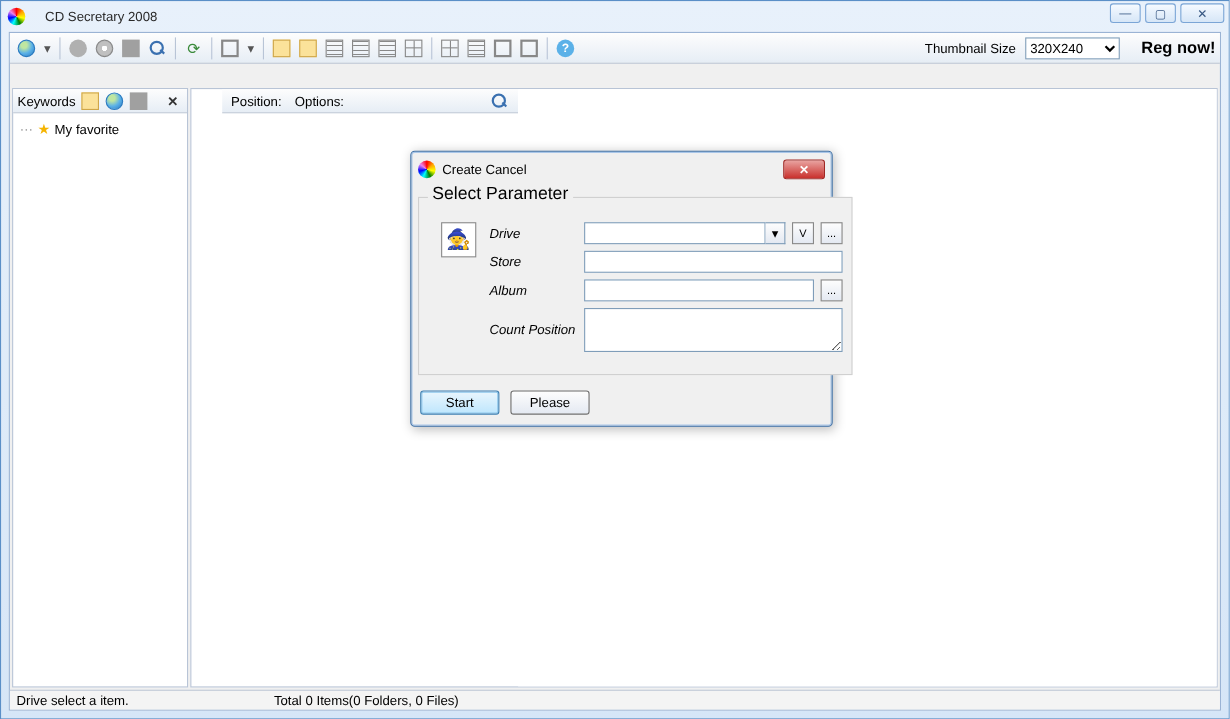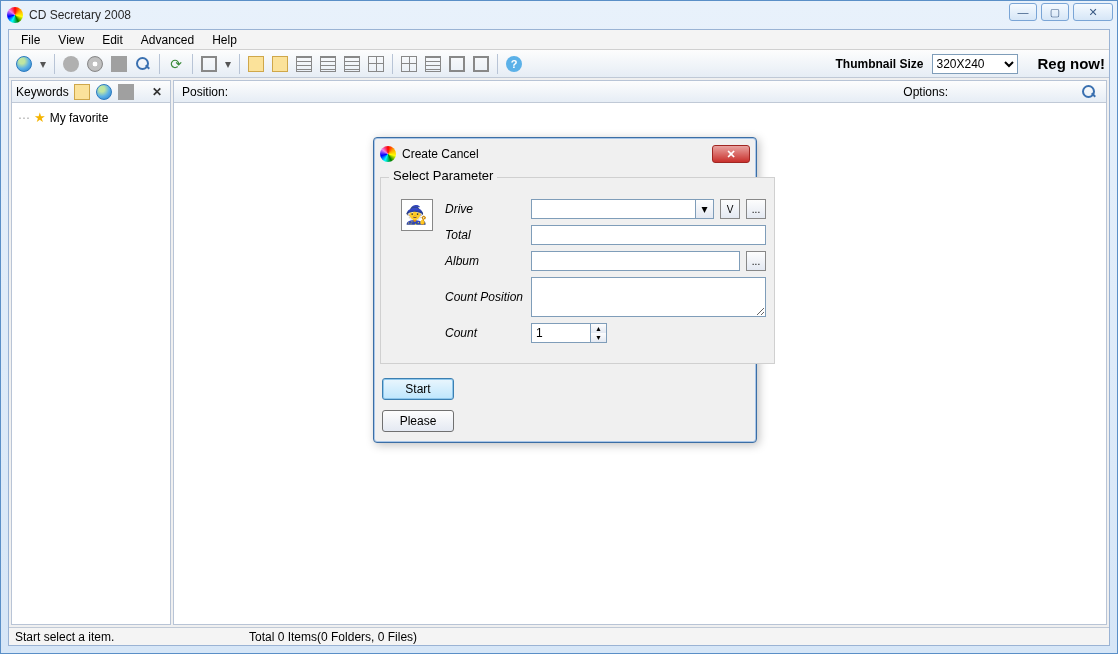--- a/index.html
+++ b/index.html
@@ -1,85 +1,85 @@
 <!DOCTYPE html>
 <html><head>
 <meta charset="utf-8">
 <style>
 * { box-sizing: border-box; margin: 0; padding: 0; font-family: "Segoe UI", Tahoma, sans-serif; font-size: 12px; }
 html, body { width: 1118px; height: 654px; overflow: hidden; background: #fff; }
 
 
 .window { width: 1118px; height: 654px; border: 1px solid #5a8fc7; background: linear-gradient(#e8f1fb,#d6e6f7); position: relative; }
-.titlebar { height: 28px; display: flex; align-items: center; padding: 0 6px; }
+.titlebar { height: 28px; display: flex; align-items: center; padding: 0 6px; gap: 12px; }
 .titlebar .app-icon { width: 16px; height: 16px; border-radius: 50%; background: conic-gradient(red,orange,yellow,green,cyan,blue,violet,red); margin-right: 6px; }
 .titlebar .title { color: #2a2a2a; }
 .win-controls { position: absolute; right: 4px; top: 2px; display: flex; gap: 4px; }
 .win-btn { width: 28px; height: 18px; border: 1px solid #7aa5d6; border-radius: 3px; background: linear-gradient(#f5faff,#d6e6f7); display:flex;align-items:center;justify-content:center;color:#3a5a85;font-size:11px;}
 .win-btn.close { width: 40px; }
 
 .client { position: absolute; left: 7px; right: 7px; top: 28px; bottom: 7px; background: #f0f0f0; border: 1px solid #9ab3d4; }
 
 .menubar { height: 20px; background: #f4f4f4; display: flex; align-items: center; padding: 0 4px; gap: 2px; border-bottom: 1px solid #d0d0d0;}
 .menubar span { padding: 2px 8px; cursor: default; }
 
 .toolbar { height: 28px; background: linear-gradient(#fdfdfd,#e6edf5); border-bottom: 1px solid #c0c9d6; display: flex; align-items: center; padding: 0 4px; gap: 2px; }
 .tbtn { width: 22px; height: 22px; border: 1px solid transparent; display:flex;align-items:center;justify-content:center; }
 .tsep { width:1px; height:20px; background:#b8c4d6; margin:0 3px;}
 .tdd { width:12px; display:flex; align-items:center; justify-content:center; color:#555;}
-.thumb-label { margin-left: auto; padding: 0 6px; font-weight: bold;}
+.thumb-label { margin-left: auto; padding: 0 6px;}
 .thumb-select { height: 20px; width: 86px; border:1px solid #7f9db9; background:#fff; font-size:12px;}
 .reg { font-weight: bold; font-size: 15px; padding-left: 18px; }
 
 .body { position:absolute; top:48px; left:0; right:0; bottom:18px; display:flex; }
 .sidebar { width:160px; border:1px solid #b8c4d6; margin:2px; background:#fff; display:flex; flex-direction:column;}
 .side-header { height:22px; background:linear-gradient(#fdfdfd,#e6edf5); border-bottom:1px solid #c0c9d6; display:flex; align-items:center; padding:0 4px; gap:4px;}
 .side-header .lbl{font-weight:normal;}
 .mini-btn { width:18px;height:18px;display:flex;align-items:center;justify-content:center;}
 .x-btn{margin-left:auto;font-weight:bold;color:#333;}
 .tree { padding:6px 4px;}
 .tree-row{display:flex;align-items:center;gap:4px;padding:1px 2px;}
 .star{color:#f5b400;font-size:13px;}
 
-.main { flex:1; margin:2px 2px 2px 0; border:1px solid #b8c4d6; background:#fff; display:flex; flex-direction:column;}
+.main { flex:1; margin:2px 2px 2px 0; border:1px solid #b8c4d6; background:#fff; display:flex; flex-direction:row;padding-left:28px;}
 .main-header{height:22px;background:linear-gradient(#fdfdfd,#e6edf5);border-bottom:1px solid #c0c9d6;display:flex;align-items:center;padding:0 8px;gap:6px;}
 .main-header .spacer{flex:1;}
 .kw-input{border:none;background:transparent;width:120px;}
 .content{flex:1;background:#fff;}
 
 .statusbar { position:absolute; left:0; right:0; bottom:0; height:18px; background:#f4f4f4; border-top:1px solid #c0c9d6; display:flex; align-items:center; padding:0 6px;}
 .status-right{position:absolute;left:240px;}
 
 
 .overlay { position:absolute; left:0; top:0; right:0; bottom:0; }
 .dialog { position:absolute; left:372px; top:136px; width:384px; background:#f0f0f0; border:1px solid #3b6ea5; box-shadow:0 0 0 1px #a9c6e8 inset, 2px 2px 10px rgba(0,0,0,.25); border-radius:4px; padding:6px;}
 .dlg-title{height:24px;display:flex;align-items:center;padding:0 2px;margin:-2px -2px 4px -2px;}
 .dlg-title .ic{width:16px;height:16px;border-radius:50%;background:conic-gradient(red,orange,yellow,green,cyan,blue,violet,red);margin-right:6px;}
 .dlg-close{margin-left:auto;width:38px;height:18px;border-radius:3px;background:linear-gradient(#e9a3a0,#c9302c);border:1px solid #a02622;color:#fff;display:flex;align-items:center;justify-content:center;font-weight:bold;font-size:11px;}
 .group { border:1px solid #d0d0d0; background:#f0f0f0; padding:8px; margin-bottom:10px;}
-.group-title{font-size:13px;margin:-14px 0 6px 0;background:#f0f0f0;display:inline-block;padding:0 4px;position:relative;top:-2px;}
+.group-title{font-size:16px;margin:-14px 0 6px 0;background:#f0f0f0;display:inline-block;padding:0 4px;position:relative;top:-2px;}
 .wiz-row{display:flex;align-items:flex-start;margin-bottom:6px;}
 .wiz-left{width:56px;display:flex;justify-content:center;}
 .wiz-ic{width:32px;height:32px;border:1px solid #888;background:#fff;display:flex;align-items:center;justify-content:center;font-size:18px;color:#6a3fbf;}
 .form{flex:1;}
 .frow{display:flex;align-items:center;margin-bottom:6px;gap:6px;}
 .flabel{width:80px;font-style:italic;}
 .finput{flex:1;height:20px;border:1px solid #7f9db9;background:#fff;padding:0 4px;}
 .combo{display:flex;flex:1;}
 .combo .finput{flex:1;}
 .combo .caret{width:18px;height:20px;border:1px solid #7f9db9;border-left:none;background:linear-gradient(#fdfdfd,#e4e9f2);display:flex;align-items:center;justify-content:center;}
 .sq-btn{width:20px;height:20px;border:1px solid #888;background:linear-gradient(#fdfdfd,#e4e9f2);display:flex;align-items:center;justify-content:center;font-size:10px;}
 .ftext{flex:1;height:40px;border:1px solid #7f9db9;background:#fff;}
 .spin{display:flex;}
 .spin .finput{width:60px;flex:none;}
 .spin .updn{width:16px;height:20px;border:1px solid #7f9db9;border-left:none;display:flex;flex-direction:column;}
 .spin .updn div{flex:1;display:flex;align-items:center;justify-content:center;font-size:7px;background:linear-gradient(#fdfdfd,#e4e9f2);}
 .chk-row{display:flex;align-items:center;gap:6px;margin-bottom:4px;}
 .chk{width:13px;height:13px;border:1px solid #7f9db9;background:#fff;}
-.dlg-buttons{display:flex;justify-content:flex-start;gap:10px;padding:4px 2px;flex-direction:column;}
+.dlg-buttons{display:flex;justify-content:flex-start;gap:10px;padding:4px 2px;}
 .btn{width:72px;height:22px;border:1px solid #707070;background:linear-gradient(#fdfdfd,#e4e9f2);border-radius:3px;}
 .btn.primary{border:1px solid #3c7fb1;box-shadow:0 0 0 1px #8ec7ec inset;background:linear-gradient(#eaf6fd,#bee6fd);}
 
 
 .ico{width:16px;height:16px;display:inline-block;}
 .globe{border-radius:50%;background:radial-gradient(circle at 35% 30%, #bfe6a1 20%, #5bb1e8 55%, #2a7ac0 100%);border:1px solid #2a7ac0;}
 .grey-c{border-radius:50%;background:#b0b0b0;}
 .disc{border-radius:50%;background:radial-gradient(circle,#fff 25%,#c0c0c0 26%,#c0c0c0 60%,#999 100%);border:1px solid #888;}
 .stop{background:#a0a0a0;}
 .mag{position:relative;}
@@ -103,27 +103,20 @@
     <div class="app-icon"></div>
     <div class="title">CD Secretary 2008</div>
     <div class="win-controls">
       <div class="win-btn">—</div>
       <div class="win-btn">▢</div>
       <div class="win-btn close">✕</div>
     </div>
   </div>
 
   <div class="client">
-    <div class="menubar">
-      <span>File</span>
-      <span>View</span>
-      <span>Edit</span>
-      <span>Advanced</span>
-      <span>Help</span>
-    </div>
 
     <div class="toolbar">
       <div class="tbtn">
           <span class="ico globe"></span>
         </div>
       <div class="tdd">▾</div>
       <div class="tsep"></div>
       <div class="tbtn">
           <span class="ico grey-c"></span>
         </div>
@@ -221,21 +214,21 @@
           <input class="kw-input" style="">
           <span class="mini-btn">
               <span class="ico mag"></span>
             </span>
         </div>
         <div class="content"></div>
       </div>
     </div>
 
     <div class="statusbar">
-      <span>Start select a item.</span>
+      <span>Drive select a item.</span>
       <span class="status-right">Total 0 Items(0 Folders, 0 Files)</span>
     </div>
   </div>
 
   <div class="overlay">
     <div class="dialog">
       <div class="dlg-title">
         <div class="ic"></div>
         <span>Create Cancel</span>
         <div class="dlg-close">✕</div>
@@ -251,42 +244,32 @@
             <div class="frow">
               <div class="flabel">Drive</div>
               <div class="combo">
                 <input class="finput" value="" style="">
                 <div class="caret">▾</div>
               </div>
               <div class="sq-btn">V</div>
               <div class="sq-btn">...</div>
             </div>
             <div class="frow">
-              <div class="flabel">Total</div>
+              <div class="flabel">Store</div>
               <input class="finput" value="" style="">
             </div>
             <div class="frow">
               <div class="flabel">Album</div>
               <input class="finput" value="" style="">
               <div class="sq-btn">...</div>
             </div>
             <div class="frow">
               <div class="flabel">Count Position</div>
               <textarea class="ftext" style=""></textarea>
             </div>
-            <div class="frow">
-              <div class="flabel">Count</div>
-              <div class="spin">
-                <input class="finput" value="1" style="">
-                <div class="updn">
-                  <div>▲</div>
-                  <div>▼</div>
-                </div>
-              </div>
-            </div>
           </div>
         </div>
       </fieldset>
 
 
       <div class="dlg-buttons">
         <button class="btn primary">Start</button>
         <button class="btn">Please</button>
       </div>
     </div>

